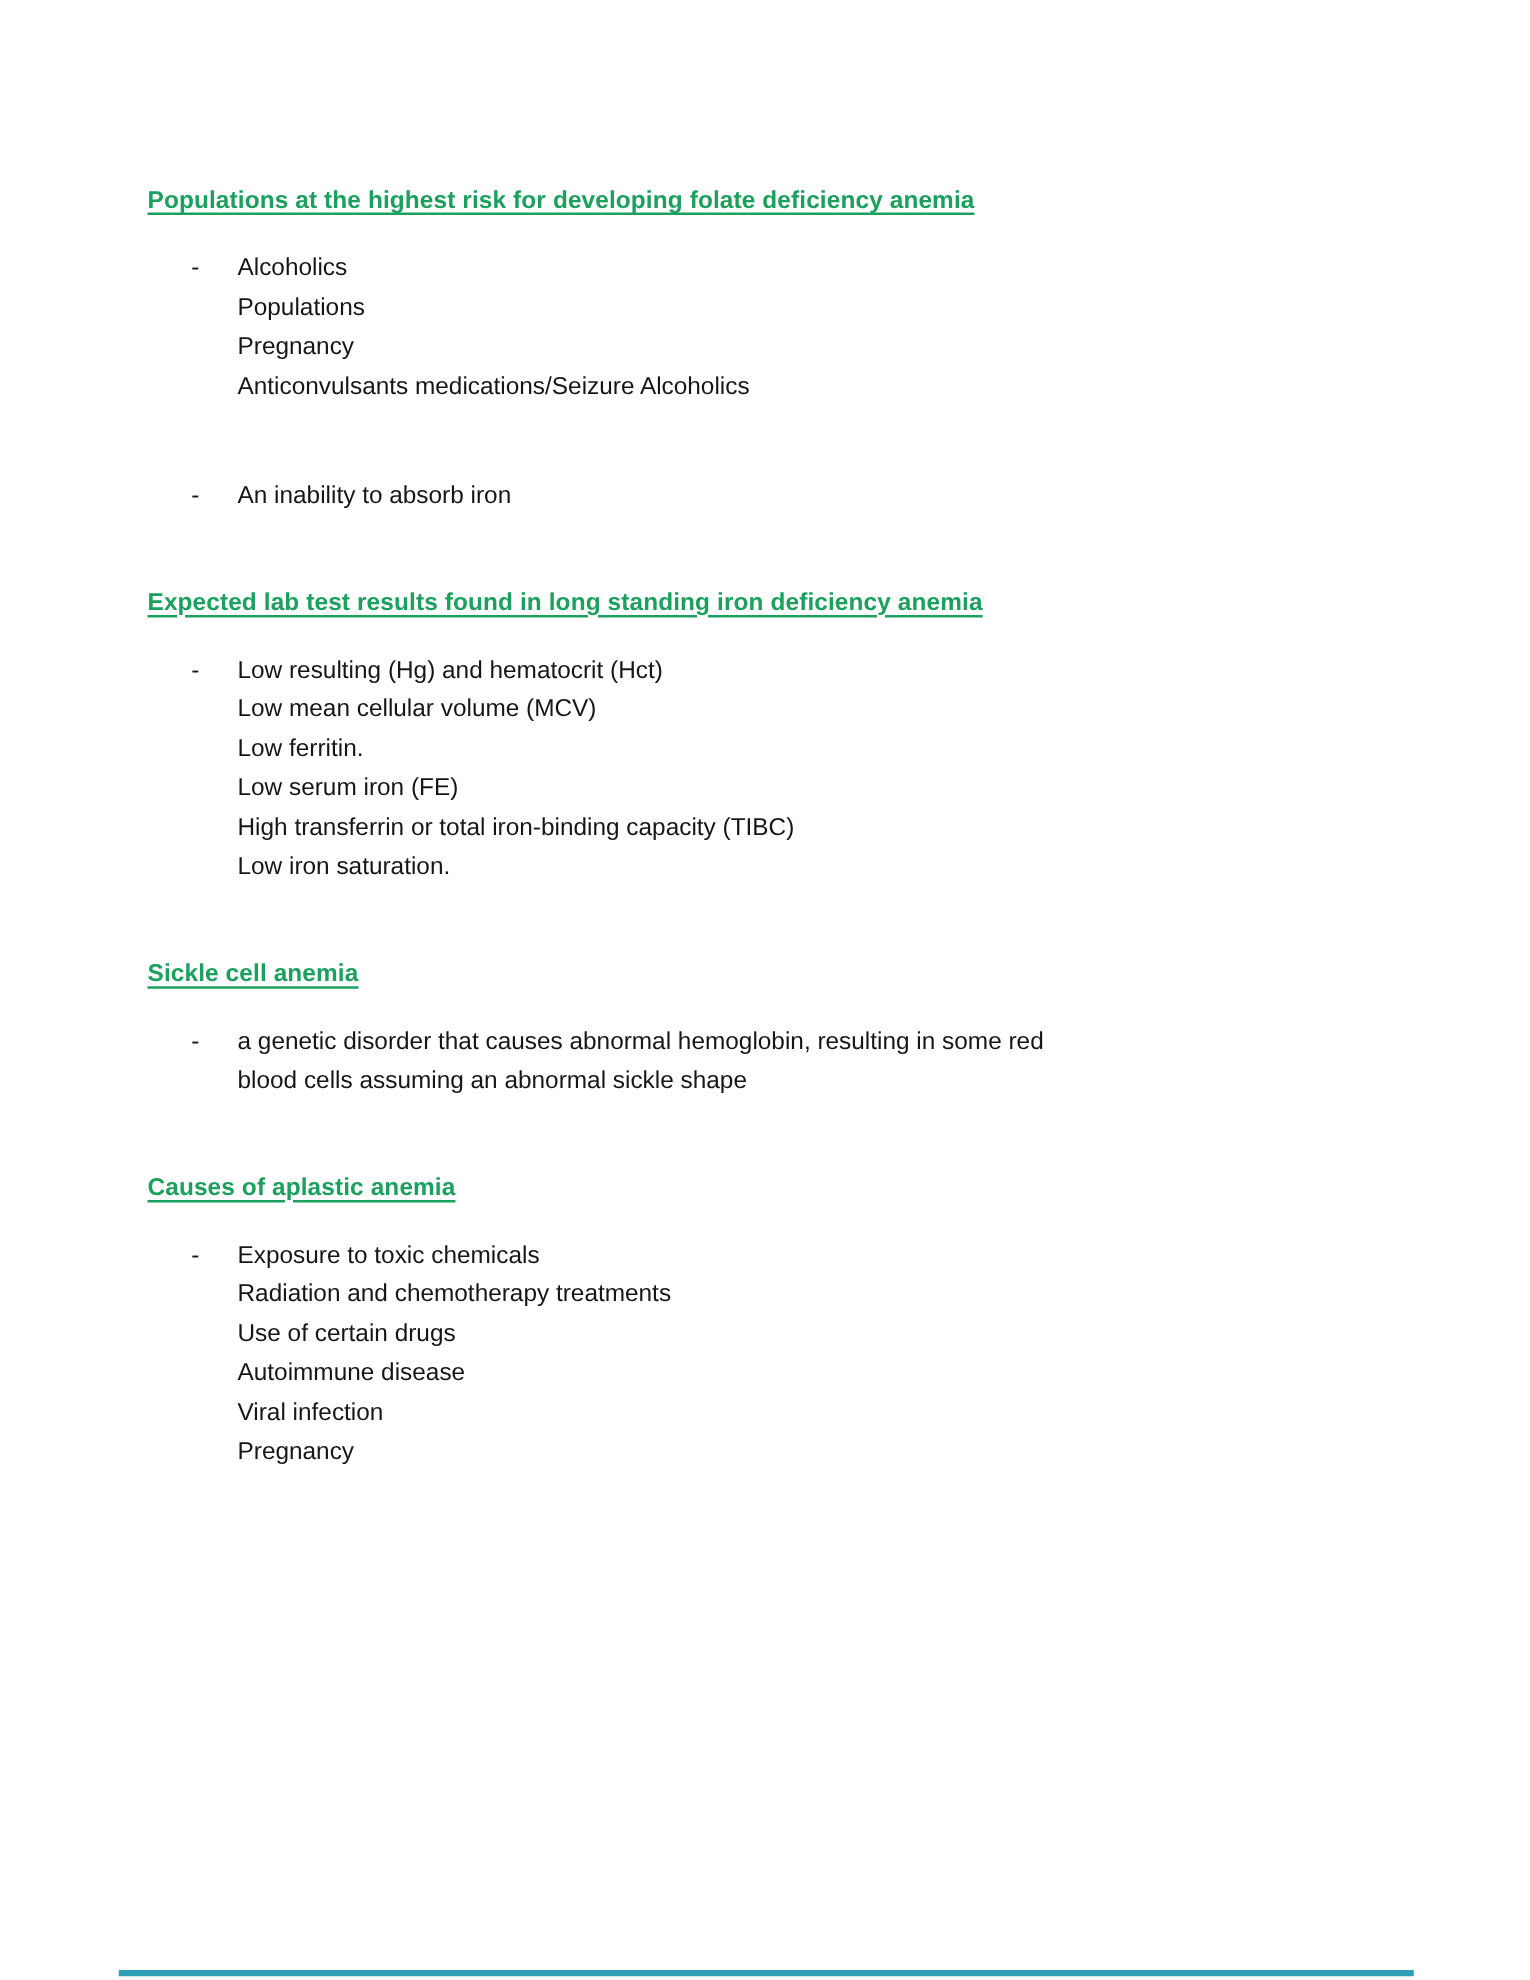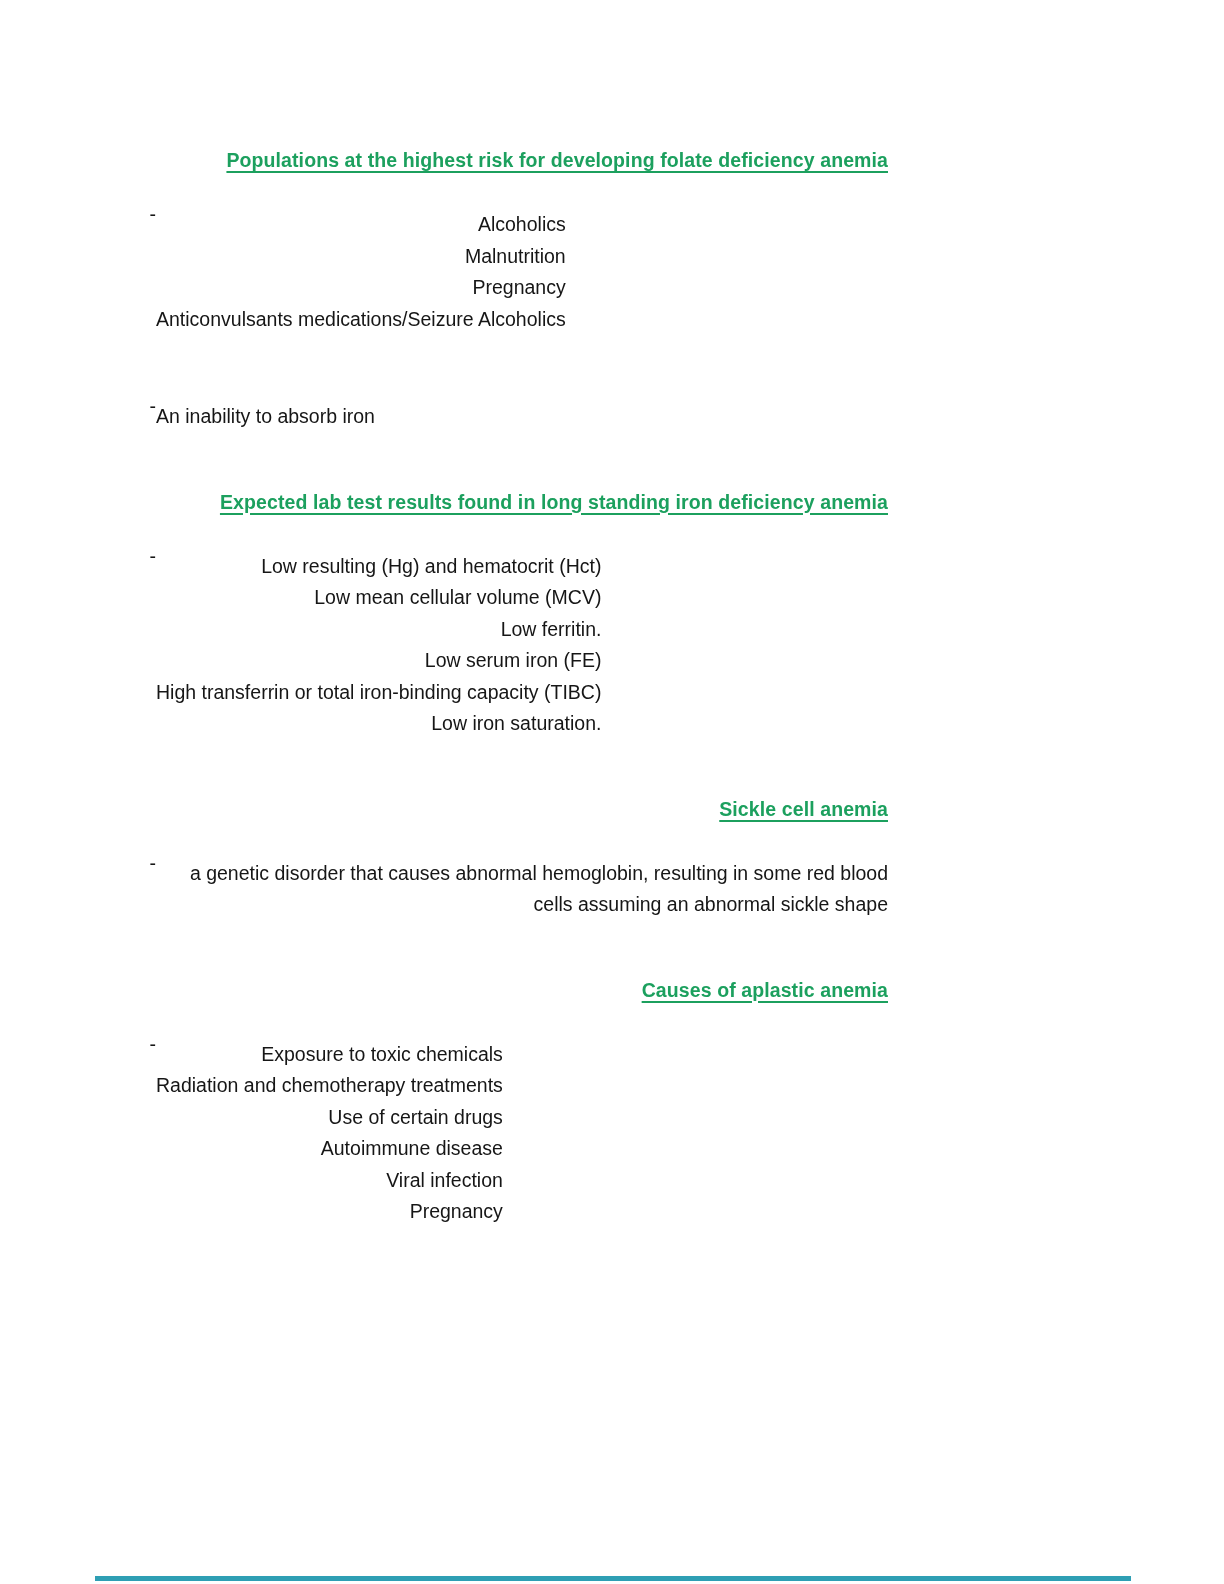--- a/index.html
+++ b/index.html
@@ -12,23 +12,22 @@
     height: 1584px;
     position: relative;
     overflow: hidden;
     font-family: "Liberation Sans", sans-serif;
     color: #161616;
   }
   .page {
     box-sizing: border-box;
     width: 983px;
     height: 1584px;
-    padding: 147px 95px 0 84px;
+    padding: 147px 95px 0 118px;
     background: #ffffff;
-    text-align: right;
   }
   .section {
     margin: 0 0 56px 0;
   }
   .section-heading {
     margin: 0;
     font-size: 19.5px;
     line-height: 26px;
     font-weight: bold;
     color: #1CA05E;
@@ -44,21 +43,20 @@
   }
   .bullet-dash {
     flex: 0 0 37px;
     width: 37px;
     font-size: 19.5px;
     line-height: 31.5px;
     color: #161616;
   }
   .item-lines {
     max-width: 880px;
-    margin-top: 10px;
   }
   .list-item {
     font-size: 19.5px;
     line-height: 31.5px;
     color: #161616;
   }
   .footer-rule {
     position: absolute;
     left: 95px;
     top: 1576px;
@@ -71,21 +69,21 @@
 <body>
 
 <div class="page">
   <div id="sections-root">
   <div class="section">
     <h2 class="section-heading">Populations at the highest risk for developing folate deficiency anemia</h2>
     <div class="bullet-list">
       <span class="bullet-dash">-</span>
       <div class="item-lines">
             <div class="list-item">Alcoholics</div>
-            <div class="list-item">Malnutrition</div>
+            <div class="list-item">Populations</div>
             <div class="list-item">Pregnancy</div>
             <div class="list-item">Anticonvulsants medications/Seizure Alcoholics</div>
           </div>
     </div>
   </div>
 
   <div class="section">
     <div class="bullet-list">
       <span class="bullet-dash">-</span>
       <div class="item-lines">

